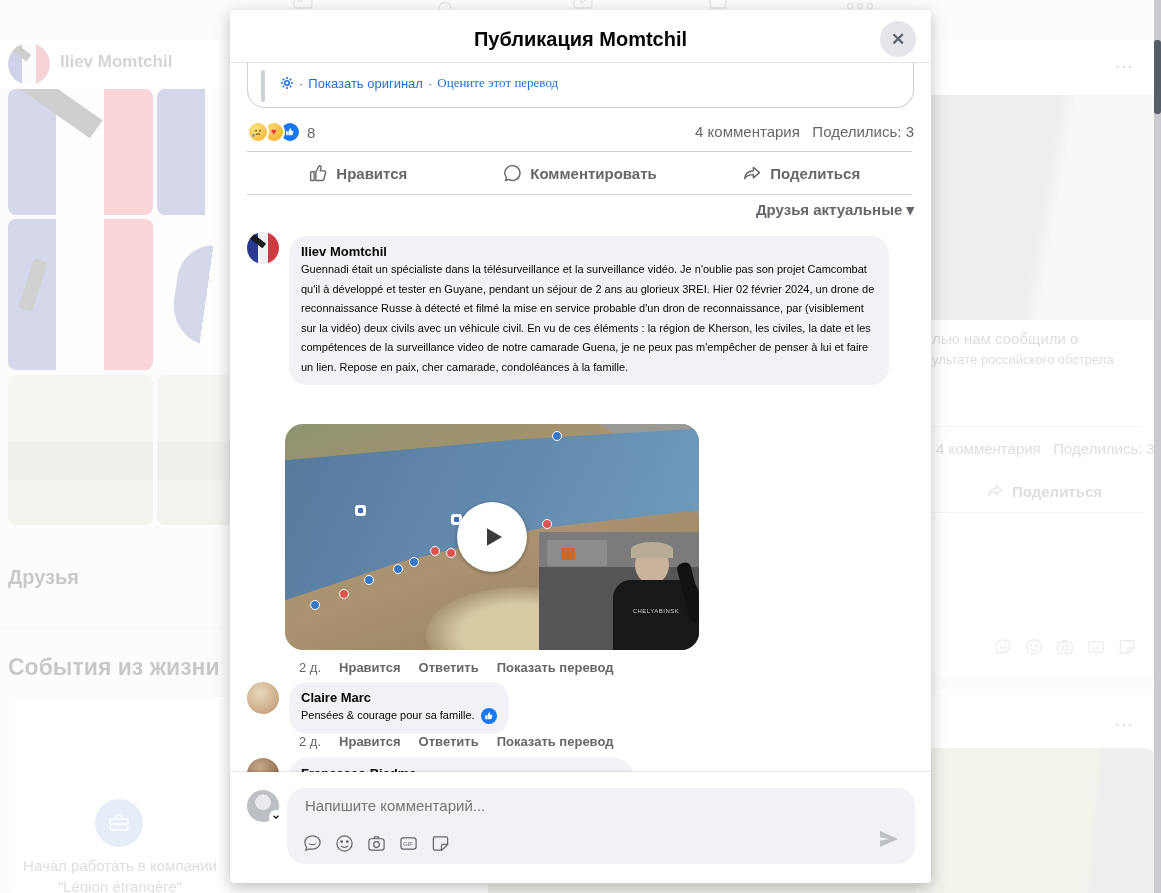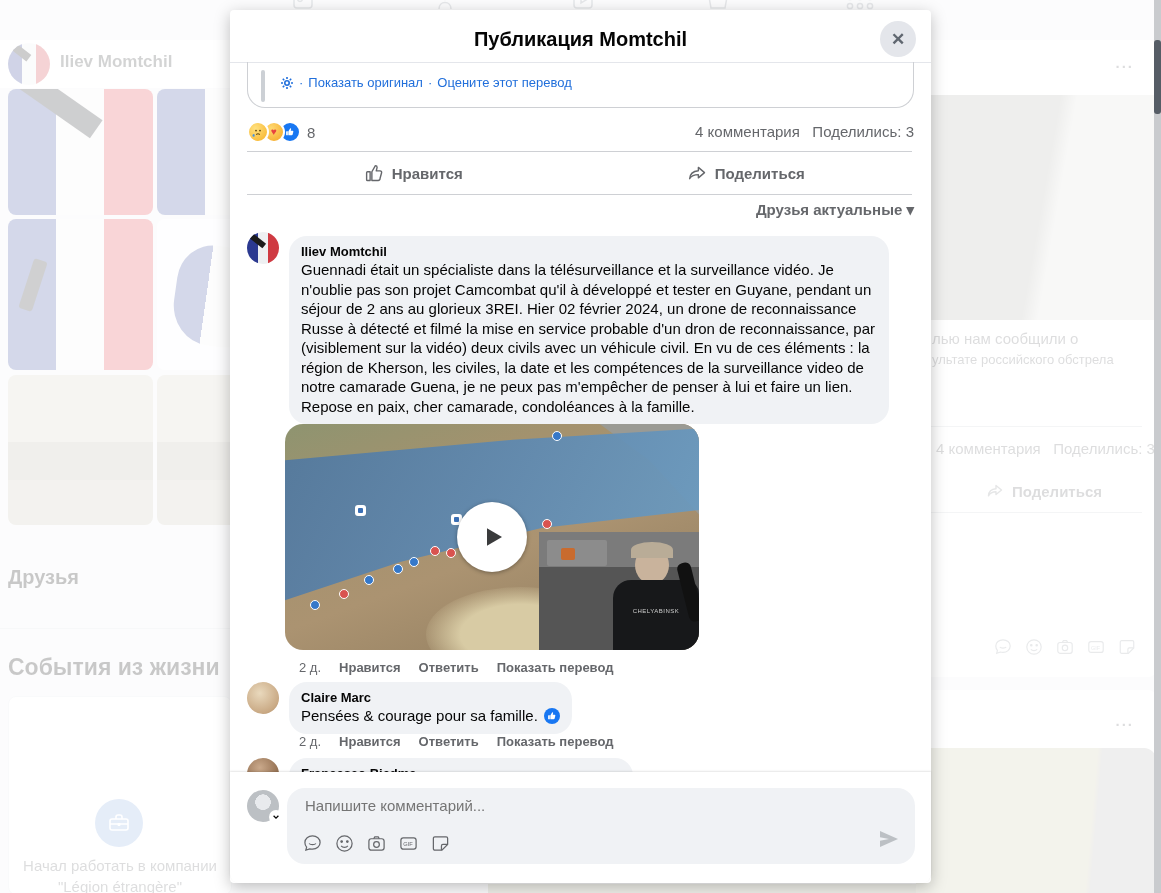--- a/index.html
+++ b/index.html
@@ -24,21 +24,21 @@
   .mtitle{font-size:20px;font-weight:bold;text-align:center;}
   .divider{height:1px;background:#ced0d4;}
   .closebtn{width:36px;height:36px;border-radius:50%;background:#e4e6eb;display:flex;align-items:center;
             justify-content:center;color:#606770;font-size:17px;font-weight:bold;cursor:pointer;}
   .bluelink{color:#216fdb;font-size:13px;}
   .sec{color:#65676b;}
   .actbtn{flex:1;display:flex;align-items:center;justify-content:center;gap:7px;color:#65676b;
           font-size:15px;font-weight:600;cursor:pointer;}
   .bubble{background:#f0f2f5;border-radius:18px;padding:8px 12px;}
   .cname{font-size:13px;font-weight:600;line-height:16px;}
-  .ctext{font-size:15px;line-height:19.5px;}
+  .ctext{font-size:11px;line-height:19.5px;}
   .cmeta{font-size:13px;color:#65676b;display:flex;gap:18px;}
   .cmeta b{font-weight:bold;cursor:pointer;}
   .avatar32{width:32px;height:32px;border-radius:50%;}
   .flagava{background:linear-gradient(90deg,#2b3990 0 34%,#eef0f2 34% 66%,#cf3a42 66% 100%);position:relative;overflow:hidden;}
   .flagava .ribbon{position:absolute;left:-6px;top:2px;width:30px;height:8px;background:#1b1b1b;transform:rotate(38deg);}
   .reaction{width:18px;height:18px;border-radius:50%;border:2px solid #fff;display:inline-flex;
             align-items:center;justify-content:center;position:relative;}
   .marker{position:absolute;width:8px;height:8px;border-radius:50%;border:1px solid #fff;}
   .mapchip{position:absolute;width:11px;height:11px;background:#fff;border-radius:3px;display:flex;align-items:center;justify-content:center;}
   .mapchip i{width:5px;height:5px;background:#3a6fb5;border-radius:1px;}
@@ -186,21 +186,21 @@
     <div class="abs" style="left:17px;top:52px;width:665px;height:45px;border:1px solid #ced0d4;border-top:none;border-radius:0 0 18px 18px;">
       <div class="abs" style="left:13px;top:8px;width:4px;height:32px;background:#ccd0d5;border-radius:2px;"></div>
       <div class="abs" style="left:32px;top:13px;display:flex;align-items:center;gap:5px;">
         <svg width="14" height="14" viewBox="0 0 14 14" fill="none" stroke="#216fdb" stroke-width="1.6">
             <circle cx="7" cy="7" r="2.2"></circle>
             <path d="M7 1v2M7 11v2M1 7h2M11 7h2M2.8 2.8l1.4 1.4M9.8 9.8l1.4 1.4M11.2 2.8L9.8 4.2M4.2 9.8l-1.4 1.4"></path>
           </svg>
         <span class="bluelink">·</span>
         <span class="bluelink" style="cursor:pointer;">Показать оригинал</span>
         <span class="bluelink">·</span>
-        <span class="bluelink" style="cursor:pointer;">Оцените этот перевод</span>
+        <span class="bluelink" style="cursor:pointer;font-family:Liberation Serif, serif;">Оцените этот перевод</span>
       </div>
     </div>
 
     <div class="abs" style="left:17px;top:111px;display:flex;align-items:center;">
       <span class="reaction" style="background:radial-gradient(circle at 35% 30%,#ffe180,#f7b125);z-index:3;">
         <svg width="12" height="12" viewBox="0 0 12 12">
             <circle cx="4" cy="4.6" r=".9" fill="#5d4308"></circle>
             <circle cx="8" cy="4.6" r=".9" fill="#5d4308"></circle>
             <path d="M4 8.6c1-1 3-1 4 0" stroke="#5d4308" stroke-width="1" fill="none"></path>
             <path d="M2.2 6.8c.9 0 1.2 1.6.6 2.4-.5.7-1.9.4-1.9-.8 0-.8.6-1.6 1.3-1.6z" fill="#3f92e8" transform="translate(-.4 1.2)"></path>
@@ -222,20 +222,26 @@
     </div>
 
     <div class="abs divider" style="left:17px;top:141px;width:665px;"></div>
 
     <div class="abs" style="left:17px;top:142px;width:665px;height:42px;display:flex;">
       <div class="actbtn">
         <svg width="21" height="21" viewBox="0 0 24 24" fill="none" stroke="#65676b" stroke-width="1.6" stroke-linejoin="round">
             <path d="M4 10h3v10H4a1 1 0 0 1-1-1v-8a1 1 0 0 1 1-1zM9 20V10l4-7a2 2 0 0 1 2 2l-1 4h4.5a1.7 1.7 0 0 1 1.6 2.2l-1.7 6.2A2.3 2.3 0 0 1 16.2 20z"></path>
           </svg>
         <span>Нравится</span>
+      </div>
+      <div class="actbtn">
+        <svg width="21" height="21" viewBox="0 0 24 24" fill="none" stroke="#65676b" stroke-width="1.6" stroke-linejoin="round">
+            <path d="M12 3a8.5 8.5 0 1 1-4.3 15.8L4 20l1.1-3.4A8.4 8.4 0 0 1 12 3z"></path>
+          </svg>
+        <span>Комментировать</span>
       </div>
       <div class="actbtn">
         <svg width="21" height="21" viewBox="0 0 24 24" fill="none" stroke="#65676b" stroke-width="1.6" stroke-linejoin="round">
             <path d="M13 5l7 6-7 6v-3.7C7.5 13.3 4.8 15 3 18c.3-5 3.6-8.6 10-9.2z"></path>
           </svg>
         <span>Поделиться</span>
       </div>
     </div>
     <div class="abs divider" style="left:17px;top:184px;width:665px;"></div>
 

